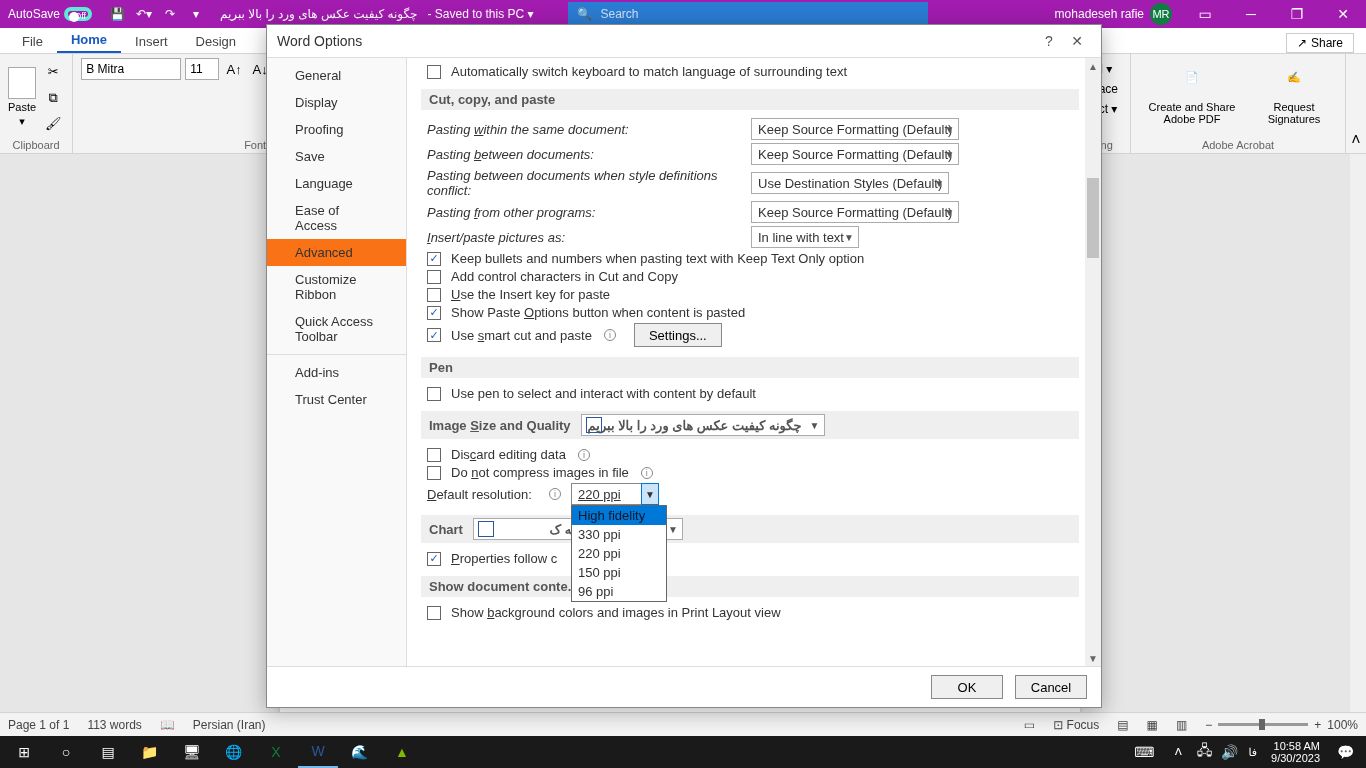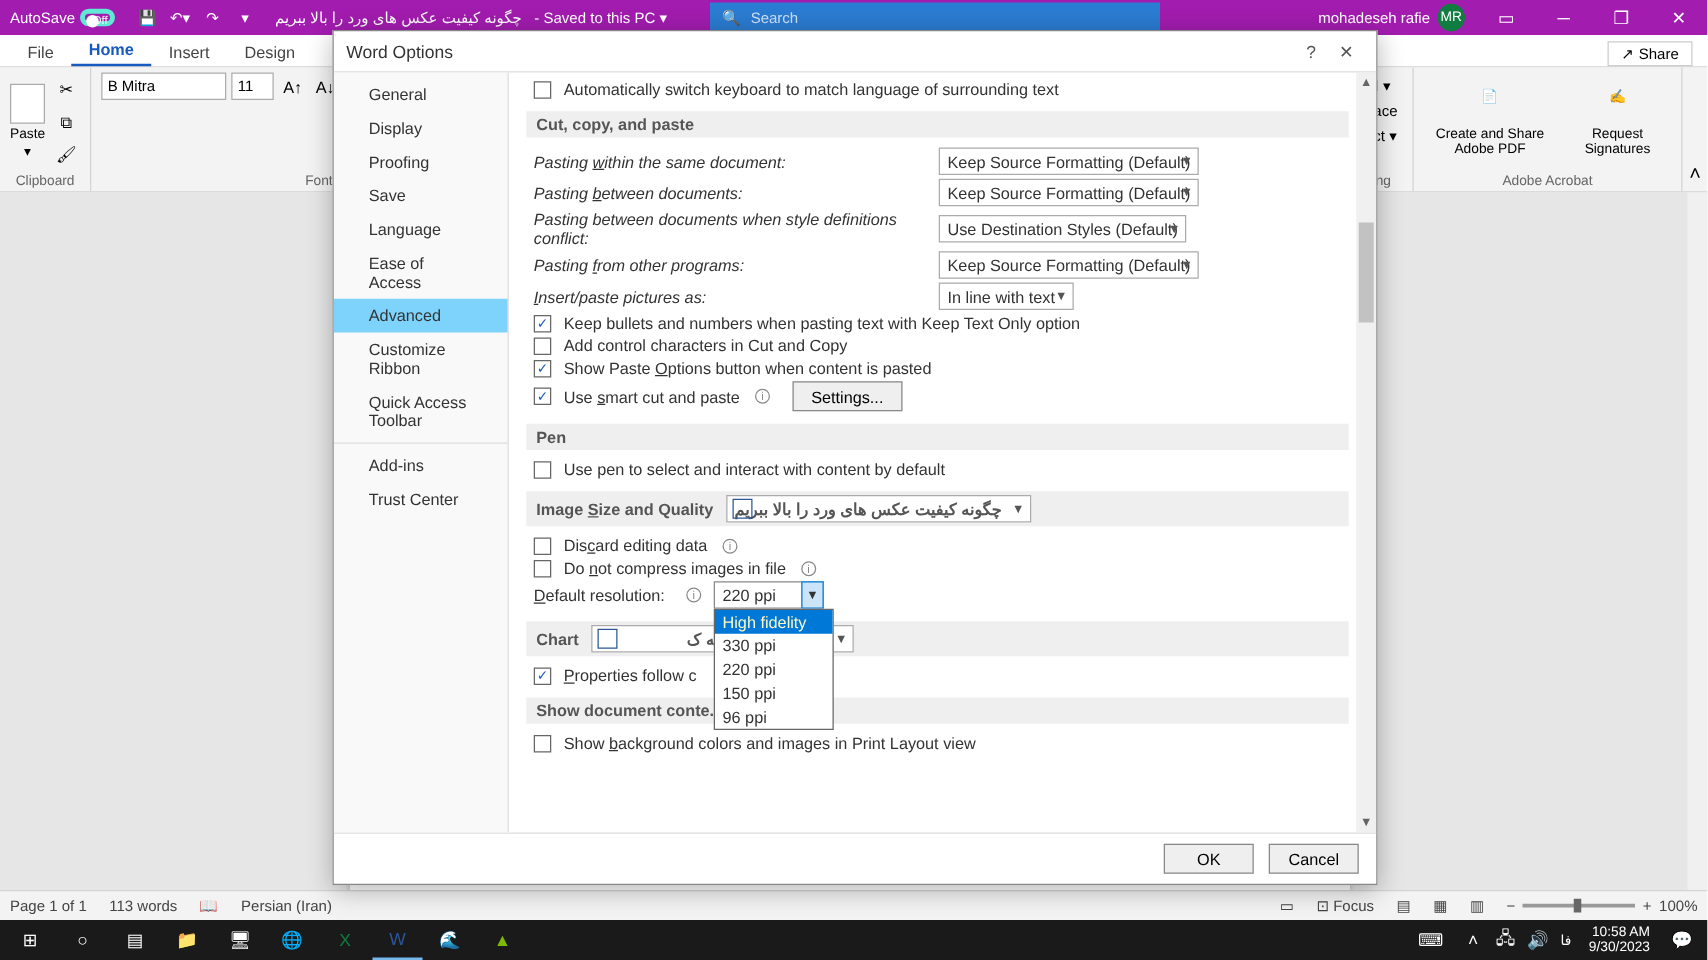--- a/index.html
+++ b/index.html
@@ -62,45 +62,45 @@
 .traytime { color: #fff; font-size: 11px; text-align: right; line-height: 1.1; padding: 0 8px; }
 
 
 .dialog { position: absolute; left: 266px; top: 24px; width: 836px; height: 684px; background: #fff; border: 1px solid #888; box-shadow: 0 4px 20px rgba(0,0,0,.3); display: flex; flex-direction: column; }
 .dialog .titlebar2 { height: 32px; display: flex; align-items: center; padding: 0 10px; font-size: 14px; color: #333; }
 .dialog .titlebar2 .spacer { flex: 1; }
 .dialog .titlebar2 .tbtn2 { width: 28px; text-align: center; color: #555; font-size: 14px; }
 .dialog .content { flex: 1; display: flex; border-top: 1px solid #ddd; border-bottom: 1px solid #ddd; overflow: hidden; }
 .dialog .sidenav { width: 140px; background: #f9f9f9; border-right: 1px solid #ddd; padding: 4px 0; }
 .sidenav .snitem { padding: 6px 28px; font-size: 13px; color: #333; }
-.sidenav .snitem.sel { background: #7dd3fc; }
+.sidenav .snitem.sel { background: #f97316; }
 .sidenav .sndiv { height: 1px; background: #ddd; margin: 4px 0; }
 .dialog .pane { flex: 1; position: relative; padding: 0 22px 10px 14px; overflow: hidden; font-size: 13px; color: #333; }
 .pane .scroll { position: absolute; right: 0; top: 0; width: 16px; height: 100%; background: #f0f0f0; }
 .pane .scroll .thumb { position: absolute; left: 2px; right: 2px; top: 120px; height: 80px; background: #c2c2c2; }
 .pane .scroll .arrow { position: absolute; left: 0; right: 0; height: 16px; display: flex; align-items: center; justify-content: center; font-size: 10px; color: #666; }
 .sectionhead { background: #efefef; padding: 3px 8px; font-weight: 600; margin: 10px 0 8px; color: #555; }
 .sectionhead.chart { display: flex; align-items: center; gap: 10px; }
 .optrow { display: flex; align-items: center; gap: 10px; margin: 3px 0 3px 6px; }
 .optlabel { width: 314px; font-style: italic; }
 .combo { height: 22px; border: 1px solid #ababab; background: #fff; display: flex; align-items: center; padding: 0 6px; min-width: 190px; position: relative; }
 .combo .caret { position: absolute; right: 4px; font-size: 10px; color: #555; }
 .combo.sm { min-width: 108px; }
 .combo.doc { min-width: 210px; direction: rtl; justify-content: flex-start; padding-right: 22px; }
 .combo.doc .dicon { position: absolute; left: 4px; width: 16px; height: 16px; border: 1px solid #2b579a; }
 .chk { width: 14px; height: 14px; border: 1px solid #666; display: inline-flex; align-items: center; justify-content: center; font-size: 11px; color: #185abd; }
 .chk.checked::after { content: "✓"; }
 .btn { height: 24px; padding: 0 14px; border: 1px solid #888; background: #efefef; font-size: 13px; }
 .info { width: 12px; height: 12px; border: 1px solid #888; border-radius: 50%; display: inline-flex; align-items: center; justify-content: center; font-size: 9px; color: #888; margin-left: 2px; }
-.resolution-combo { position: relative; display: inline-block; }
+.resolution-combo { position: relative; display: inline-block; text-decoration: underline; }
 .resolution-combo .box { width: 88px; height: 22px; border: 1px solid #888; display: flex; align-items: center; padding: 0 6px; }
 .resolution-combo .dropbtn { position: absolute; right: 0; top: 0; width: 18px; height: 22px; background: #cce4f7; border: 1px solid #0078d7; display: flex; align-items: center; justify-content: center; font-size: 10px; }
 .resolution-list { position: absolute; left: 0; top: 22px; width: 96px; border: 1px solid #666; background: #fff; z-index: 100; }
 .resolution-list .item { padding: 2px 6px; font-size: 13px; }
-.resolution-list .item.sel { background: #0078d7; color: #fef9c3; }
+.resolution-list .item.sel { background: #0078d7; color: #0f172a; }
 .dialog .footer { height: 40px; display: flex; align-items: center; justify-content: flex-end; gap: 12px; padding: 0 14px; }
 .dialog .footer .btn { width: 72px; }
 u.acc { text-decoration: underline; }
 </style>
 </head>
 <body>
 
 <div class="titlebar">
   <div class="autosave">
     <span>AutoSave</span>
@@ -331,20 +331,24 @@
 
       <div class="optrow">
           <span class="chk checked"></span>
           <span>Keep bullets and numbers when pasting text with Keep Text Only option</span>
         </div>
       <div class="optrow">
           <span class="chk"></span>
           <span>Add control characters in Cut and Copy</span>
         </div>
       <div class="optrow">
+          <span class="chk"></span>
+          <span><u class="acc">U</u>se the Insert key for paste</span>
+        </div>
+      <div class="optrow">
           <span class="chk checked"></span>
           <span>Show Paste <u class="acc">O</u>ptions button when content is pasted</span>
         </div>
       <div class="optrow">
           <span class="chk checked"></span>
           <span>Use <u class="acc">s</u>mart cut and paste</span>
           <span class="info">i</span>
           <button class="btn" style="margin-left:8px">Settings...</button>
         </div>
 

